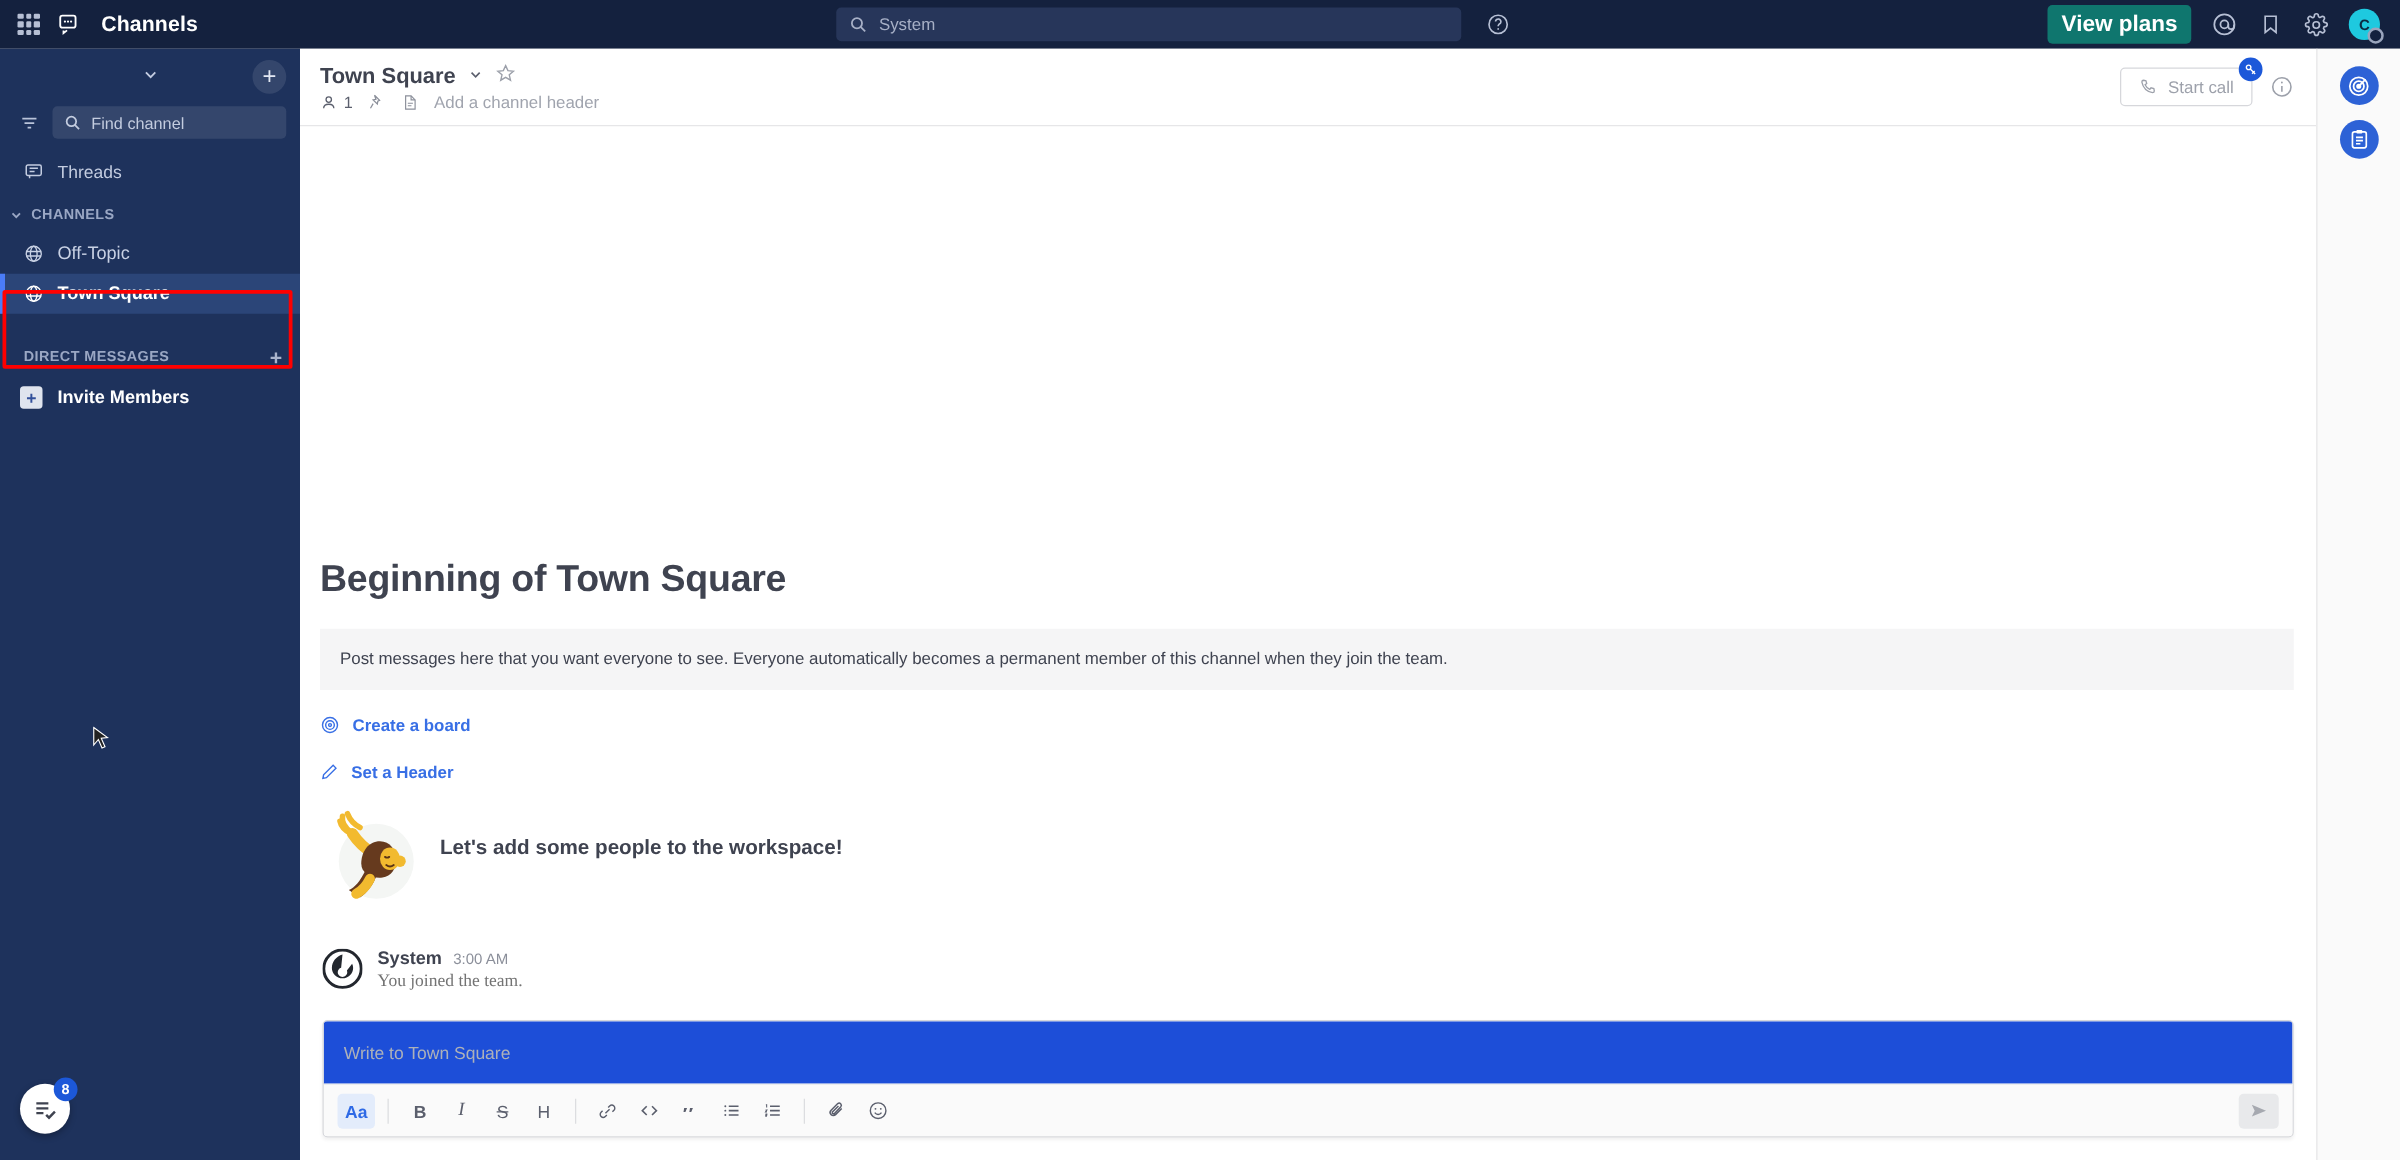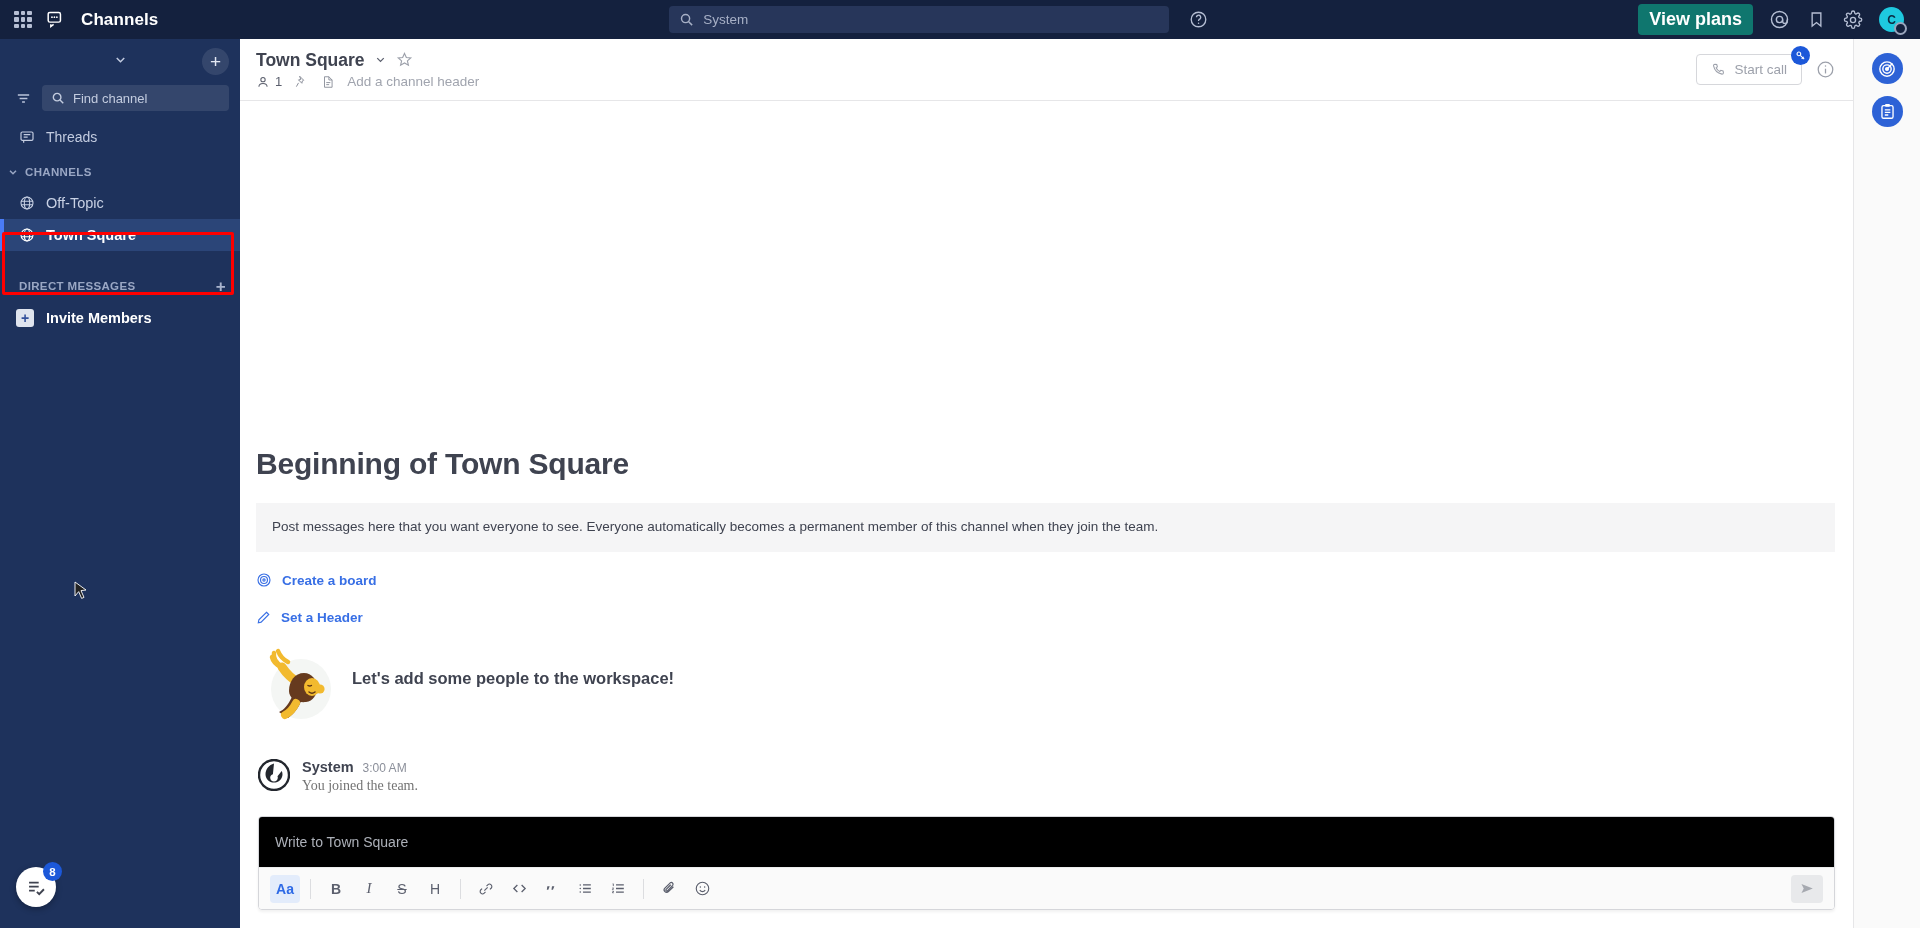--- a/index.html
+++ b/index.html
@@ -181,21 +181,21 @@
   #post-text { font-size: 14px; color: #737373; font-family: Liberation Serif, serif; }
 
   
   #composer-wrap { padding: 0 18px 18px 18px; }
   #composer {
     border: 1px solid #d5d6da; border-radius: 4px; overflow: hidden;
     box-shadow: 0 2px 3px rgba(0,0,0,.06);
   }
   #composer-input {
     height: 50px; display: flex; align-items: center; padding: 0 16px;
-    font-size: 14px; color: #adb1b9; background: #000000; cursor: text;
+    font-size: 14px; color: #adb1b9; background: #1d4ed8; cursor: text;
   }
   #composer-toolbar {
     height: 42px; display: flex; align-items: center; gap: 3px; padding: 16px 11px;
     background: #fafafa; border-top: 1px solid #eceded;
   }
   .tb-btn {
     width: 30px; height: 28px; border-radius: 4px; display: flex;
     align-items: center; justify-content: center; color: #5b5f6d;
     font-size: 14px; cursor: pointer; background: transparent;
     border: none; font-family: inherit;

